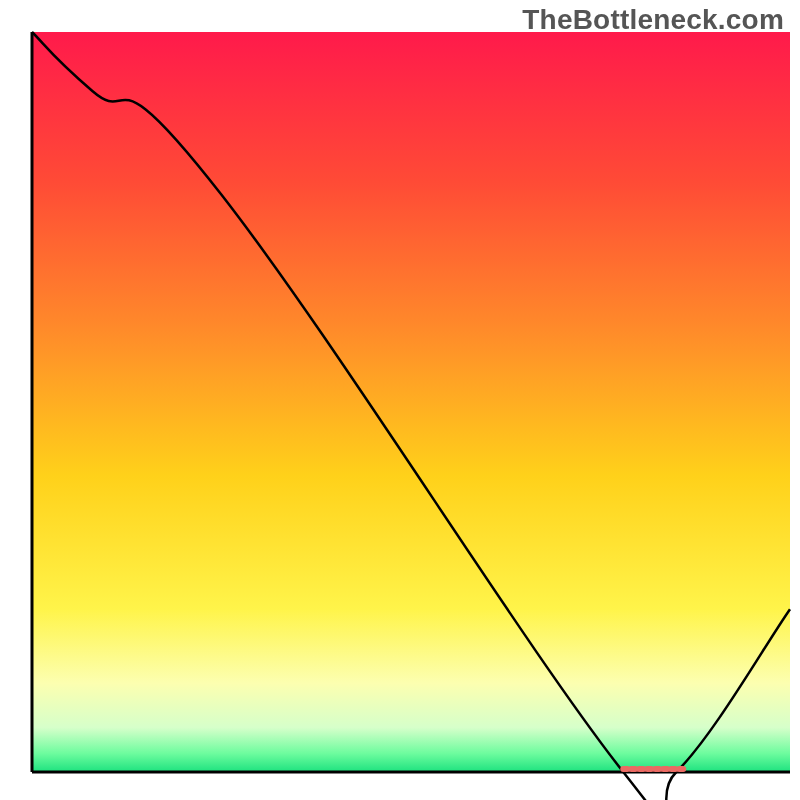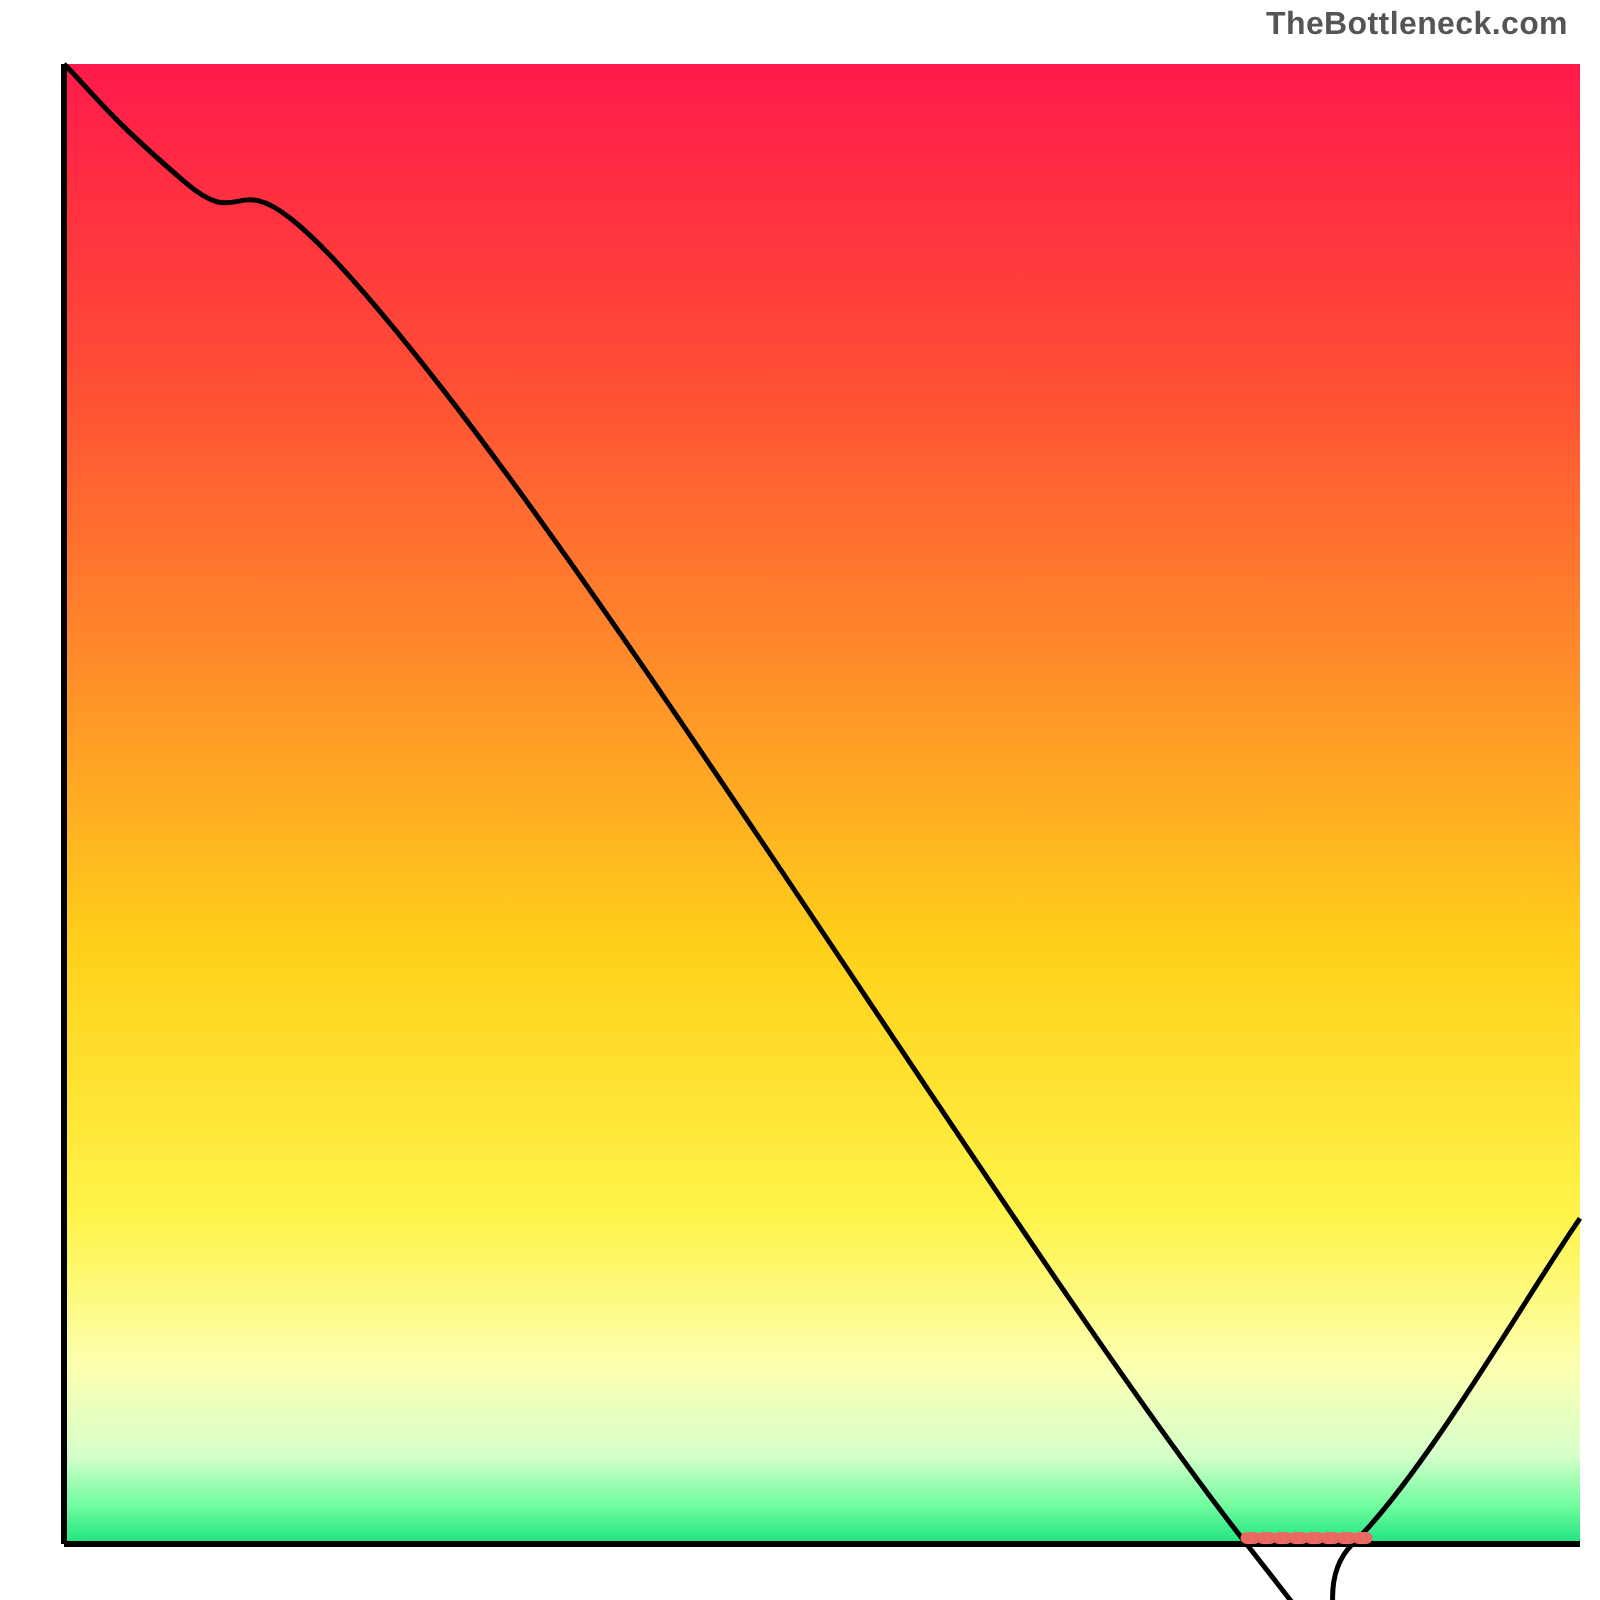--- a/index.html
+++ b/index.html
@@ -13,21 +13,21 @@
   }
   .wrap {
     position: relative;
     width: 800px;
     height: 800px;
   }
   .attribution {
     position: absolute;
     top: 4px;
     right: 16px;
-    font-size: 16px;
+    font-size: 28px;
     font-weight: 600;
     color: #555;
     letter-spacing: 0.2px;
   }
   svg.chart {
     position: absolute;
     left: 0;
     top: 0;
   }
 </style>

